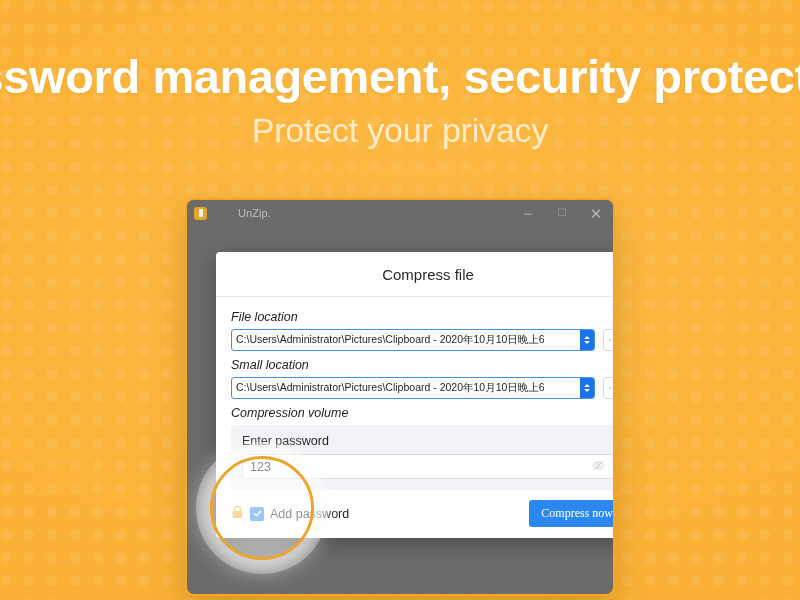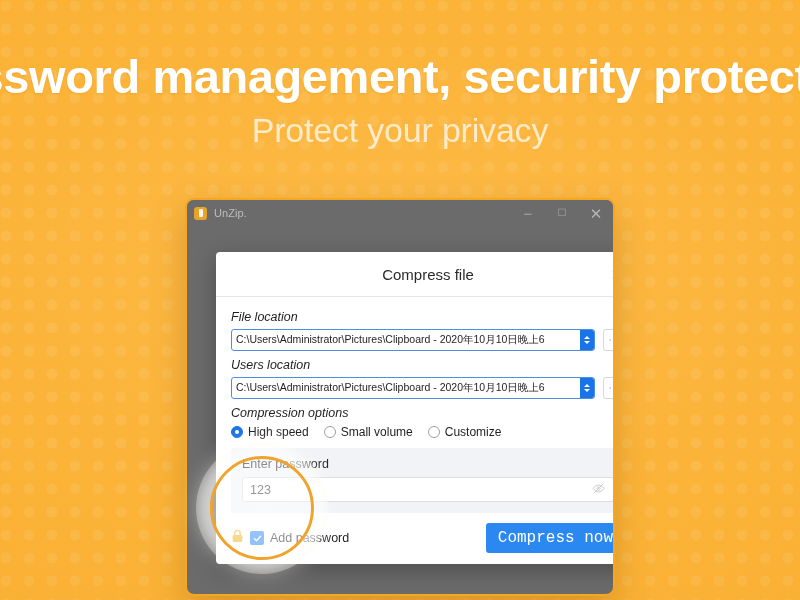--- a/index.html
+++ b/index.html
@@ -77,20 +77,21 @@
     overflow: hidden;
   }
 
   #titlebar {
     position: relative;
     height: 26px;
     background: #6b6b6b;
     display: flex;
     align-items: center;
     padding-left: 7px;
+    gap: 24px;
   }
   #app-icon {
     width: 13px; height: 13px;
     border-radius: 3px;
     background: #e8a42a;
     display: flex; align-items: center; justify-content: center;
     flex: 0 0 auto;
   }
   #app-icon .glyph {
     width: 4px; height: 8px;
@@ -311,25 +312,25 @@
     display: flex; align-items: center; justify-content: center;
     flex: 0 0 auto;
   }
   #addpw-label {
     font-size: 12.5px;
     color: #1f1f1f;
   }
   #compress-btn {
     background: #2b88f0;
     color: #fff;
-    font-size: 16px;
+    font-size: 12px;
     padding: 6px 12px;
     border: none;
     border-radius: 3px;
-    font-family: Liberation Mono, monospace;
+    font-family: Liberation Serif, serif;
     white-space: nowrap;
   }
 
   
   #spotlight {
     position: absolute;
     left: 210px;
     top: 456px;
     width: 104px;
     height: 104px;
@@ -394,47 +395,33 @@
         <div class="combo">
           <div class="path-text">C:\Users\Administrator\Pictures\Clipboard - 2020年10月10日晚上6</div>
           <div class="spinner">
             <span class="up"></span>
             <span class="down"></span>
           </div>
         </div>
         <div class="browse-btn">⋯</div>
       </div>
 
-      <div class="field-label">Users location</div>
+      <div class="field-label">Small location</div>
       <div class="path-row">
         <div class="combo">
           <div class="path-text">C:\Users\Administrator\Pictures\Clipboard - 2020年10月10日晚上6</div>
           <div class="spinner">
             <span class="up"></span>
             <span class="down"></span>
           </div>
         </div>
         <div class="browse-btn">⋯</div>
       </div>
 
-      <div class="field-label">Compression options</div>
-      <div class="radio-row">
-        <div class="radio-item">
-          <span class="radio-dot on"></span>
-          <span>High speed</span>
-        </div>
-        <div class="radio-item">
-          <span class="radio-dot"></span>
-          <span>Small volume</span>
-        </div>
-        <div class="radio-item">
-          <span class="radio-dot"></span>
-          <span>Customize</span>
-        </div>
-      </div>
+      <div class="field-label">Compression volume</div>
 
       <div id="pw-panel">
         <div id="pw-label">Enter password</div>
         <div id="pw-input-wrap">
           <div id="pw-value">123</div>
           <span id="eye-icon">
             <svg width="13" height="13" viewBox="0 0 24 24" fill="none" stroke="#8a8a8a" stroke-width="1.8">
               <path d="M2 12s3.8-6.5 10-6.5S22 12 22 12s-3.8 6.5-10 6.5S2 12 2 12z"></path>
               <circle cx="12" cy="12" r="3"></circle>
               <line x1="3" y1="21" x2="21" y2="3"></line>

